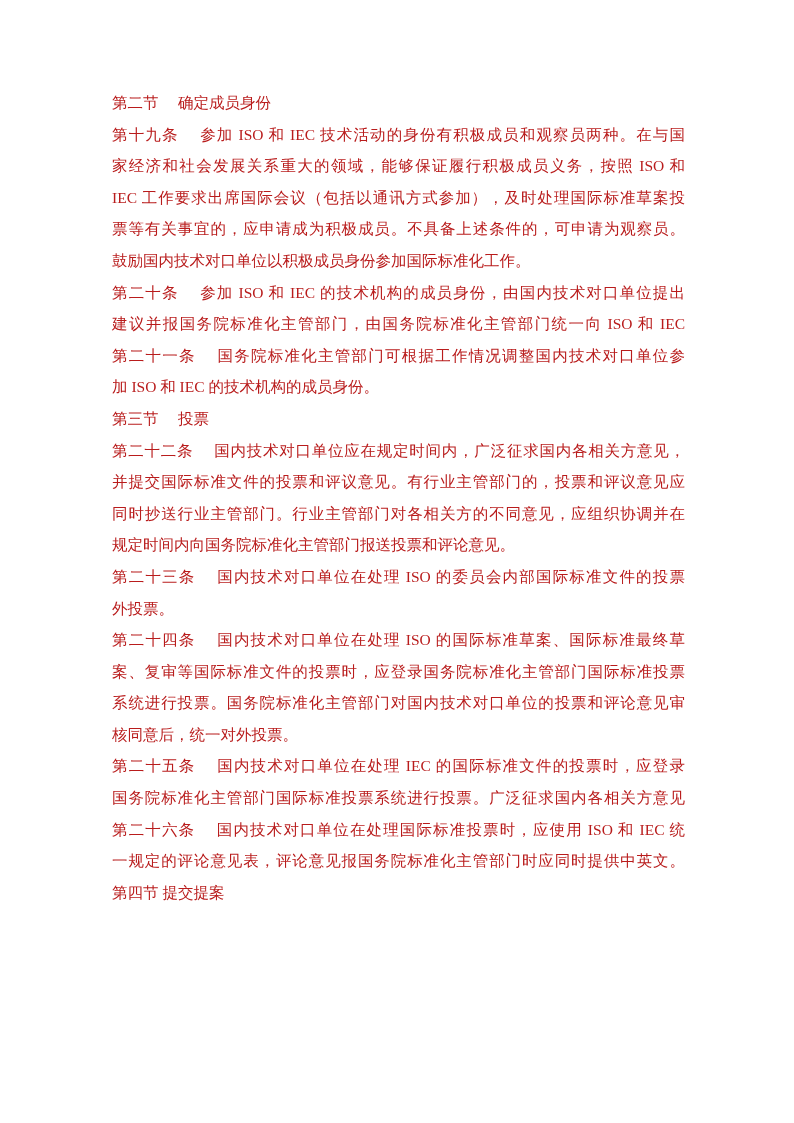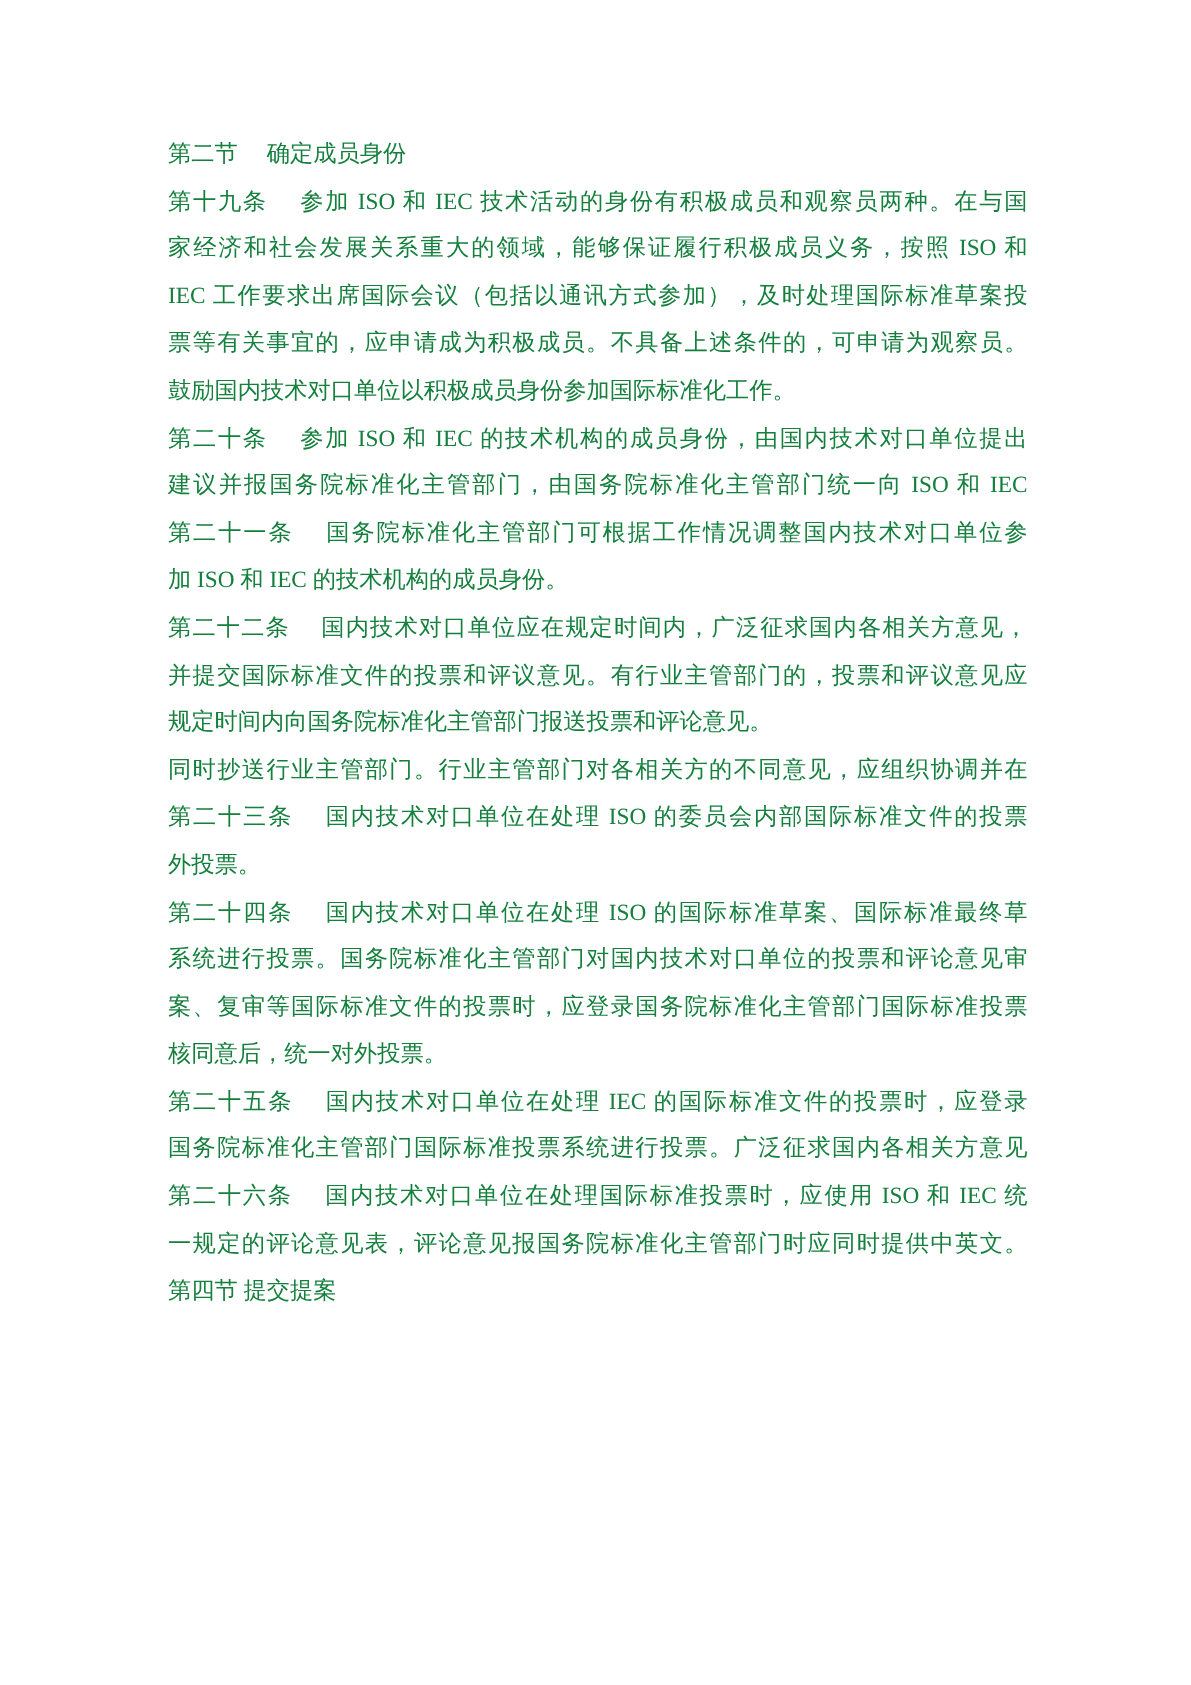--- a/index.html
+++ b/index.html
@@ -17,21 +17,21 @@
     overflow: hidden;
   }
   .text-block {
     width: 573px;
   }
   .line {
     font-family: "Liberation Serif", "DejaVu Serif", serif;
     font-size: 15.5px;
     line-height: 31.6px;
     height: 31.6px;
-    color: #15803d;
+    color: #b91c1c;
     text-align: left;
     white-space: pre-wrap;
     overflow: visible;
   }
   .line.full {
     text-align: justify;
     text-align-last: justify;
   }
 </style>
 </head>
@@ -42,29 +42,30 @@
       <div class="line">第二节　 确定成员身份</div>
       <div class="line full">第十九条　 参加 ISO 和 IEC 技术活动的身份有积极成员和观察员两种。在与国</div>
       <div class="line full">家经济和社会发展关系重大的领域，能够保证履行积极成员义务，按照 ISO 和</div>
       <div class="line full">IEC 工作要求出席国际会议（包括以通讯方式参加），及时处理国际标准草案投</div>
       <div class="line full">票等有关事宜的，应申请成为积极成员。不具备上述条件的，可申请为观察员。</div>
       <div class="line">鼓励国内技术对口单位以积极成员身份参加国际标准化工作。</div>
       <div class="line full">第二十条　 参加 ISO 和 IEC 的技术机构的成员身份，由国内技术对口单位提出</div>
       <div class="line full">建议并报国务院标准化主管部门，由国务院标准化主管部门统一向 ISO 和 IEC</div>
       <div class="line full">第二十一条　 国务院标准化主管部门可根据工作情况调整国内技术对口单位参</div>
       <div class="line">加 ISO 和 IEC 的技术机构的成员身份。</div>
+      <div class="line">第三节　 投票</div>
       <div class="line full">第二十二条　 国内技术对口单位应在规定时间内，广泛征求国内各相关方意见，</div>
       <div class="line full">并提交国际标准文件的投票和评议意见。有行业主管部门的，投票和评议意见应</div>
+      <div class="line full">同时抄送行业主管部门。行业主管部门对各相关方的不同意见，应组织协调并在</div>
       <div class="line">规定时间内向国务院标准化主管部门报送投票和评论意见。</div>
-      <div class="line full">同时抄送行业主管部门。行业主管部门对各相关方的不同意见，应组织协调并在</div>
       <div class="line full">第二十三条　 国内技术对口单位在处理 ISO 的委员会内部国际标准文件的投票</div>
       <div class="line">外投票。</div>
       <div class="line full">第二十四条　 国内技术对口单位在处理 ISO 的国际标准草案、国际标准最终草</div>
+      <div class="line full">案、复审等国际标准文件的投票时，应登录国务院标准化主管部门国际标准投票</div>
       <div class="line full">系统进行投票。国务院标准化主管部门对国内技术对口单位的投票和评论意见审</div>
-      <div class="line full">案、复审等国际标准文件的投票时，应登录国务院标准化主管部门国际标准投票</div>
       <div class="line">核同意后，统一对外投票。</div>
       <div class="line full">第二十五条　 国内技术对口单位在处理 IEC 的国际标准文件的投票时，应登录</div>
       <div class="line full">国务院标准化主管部门国际标准投票系统进行投票。广泛征求国内各相关方意见</div>
       <div class="line full">第二十六条　 国内技术对口单位在处理国际标准投票时，应使用 ISO 和 IEC 统</div>
       <div class="line full">一规定的评论意见表，评论意见报国务院标准化主管部门时应同时提供中英文。</div>
       <div class="line">第四节 提交提案</div>
     </div>
 </div>
 
 </body></html>

